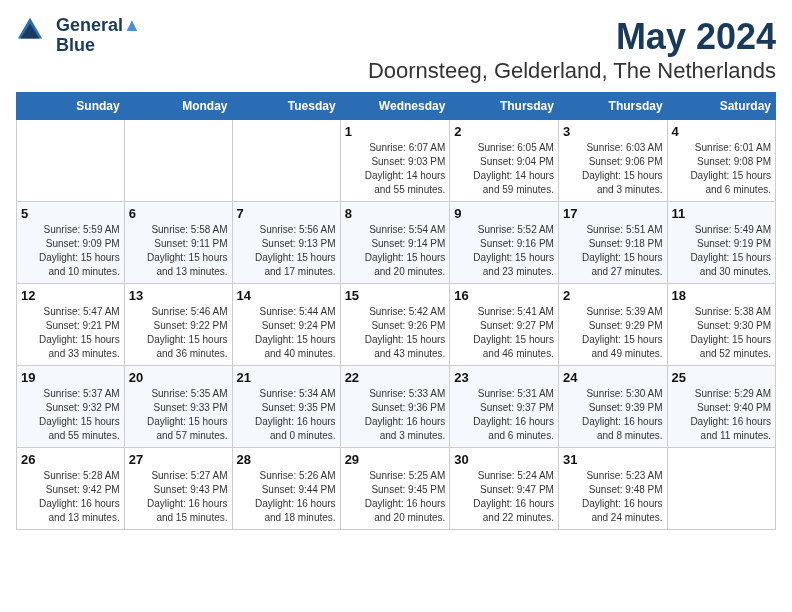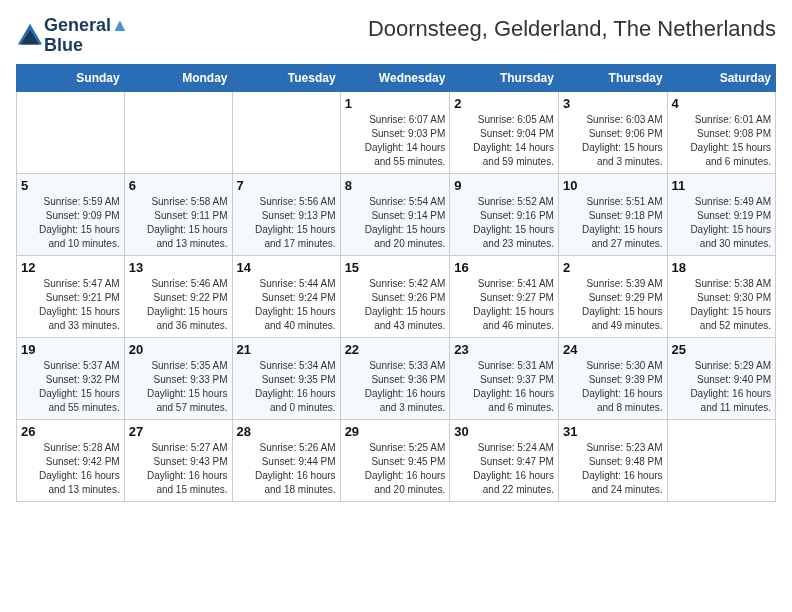--- a/index.html
+++ b/index.html
@@ -11,22 +11,21 @@
       padding: 16px;
     }
     .header-section {
       display: flex;
       justify-content: space-between;
       align-items: flex-start;
       margin-bottom: 8px;
     }
     .logo {
       display: flex;
-      align-items: center;
-      gap: 0;
+      gap: 12px;
     }
     .logo-text {
       font-size: 18px;
       font-weight: bold;
       color: #1a3a5c;
       line-height: 1.1;
     }
     .logo-text span {
       color: #4a90d9;
     }
@@ -97,20 +96,21 @@
     <svg class="logo-icon" viewBox="0 0 30 30">
       <polygon points="15,2 28,24 2,24" fill="#2a6db5"></polygon>
       <polygon points="15,8 25,24 5,24" fill="#1a3a5c"></polygon>
     </svg>
     <div class="logo-text">
       <div>General<span>▲</span></div>
       <div>Blue</div>
     </div>
   </div>
   <div class="title-section">
+    <div class="calendar-title">May 2024</div>
     <div class="calendar-subtitle">Doornsteeg, Gelderland, The Netherlands</div>
   </div>
 </div>
 
 <table>
   <thead>
     <tr>
     <th>Sunday</th>
         <th>Monday</th>
         <th>Tuesday</th>
@@ -157,21 +157,21 @@
         </td>
         <td>
           <div class="day-num">8</div>
           <div class="day-info">Sunrise: 5:54 AM<br>Sunset: 9:14 PM<br>Daylight: 15 hours<br>and 20 minutes.</div>
         </td>
         <td>
           <div class="day-num">9</div>
           <div class="day-info">Sunrise: 5:52 AM<br>Sunset: 9:16 PM<br>Daylight: 15 hours<br>and 23 minutes.</div>
         </td>
         <td>
-          <div class="day-num">10</div>
+          <div class="day-num">17</div>
           <div class="day-info">Sunrise: 5:51 AM<br>Sunset: 9:18 PM<br>Daylight: 15 hours<br>and 27 minutes.</div>
         </td>
         <td>
           <div class="day-num">11</div>
           <div class="day-info">Sunrise: 5:49 AM<br>Sunset: 9:19 PM<br>Daylight: 15 hours<br>and 30 minutes.</div>
         </td>
       </tr>
       <tr>
         <td>
           <div class="day-num">12</div>

